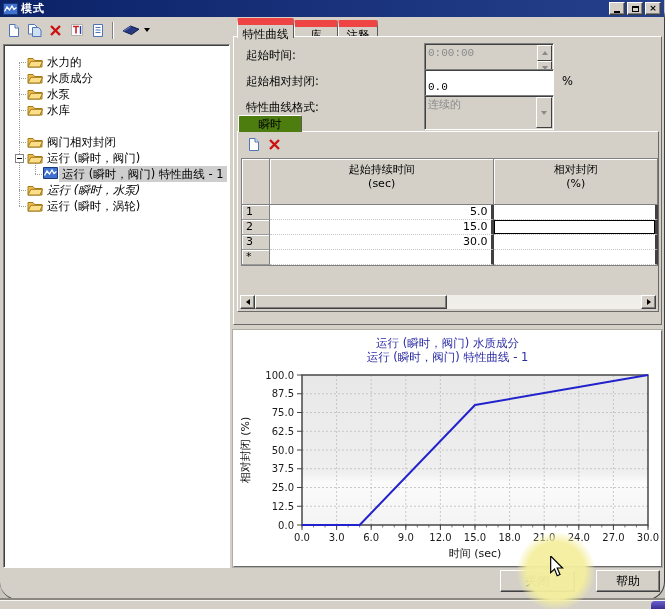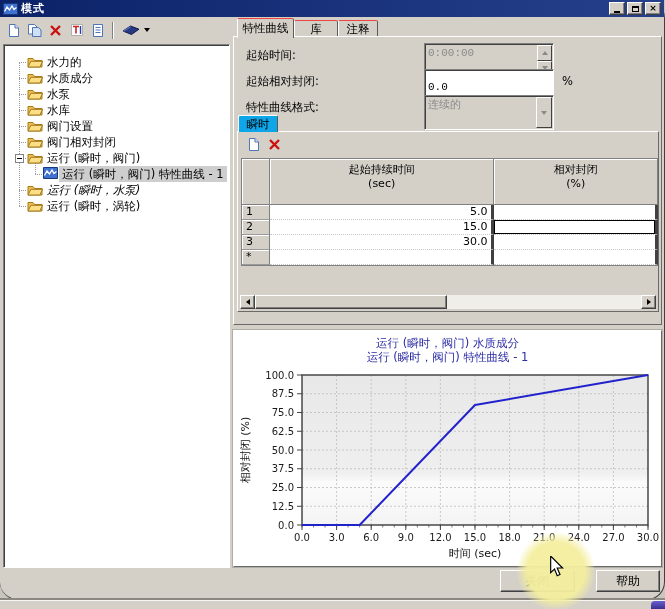--- a/index.html
+++ b/index.html
@@ -36,40 +36,40 @@
   .tree-row { position:absolute; left:0; right:0; height:16px; }
   .tree-stub { position:absolute; top:8px; border-top:1px dotted #9a9a9a; }
   .tree-icon { position:absolute; top:1px; }
   .tree-label { position:absolute; top:0; line-height:16px; font-size:11.5px; white-space:nowrap; padding:0 3px; }
   .tree-label.selected { background:#cecece; }
   .expander { position:absolute; left:9px; top:4px; width:9px; height:9px; background:#fff; border:1px solid #848484;
               display:flex; align-items:center; justify-content:center; }
   .expander i { display:block; width:5px; border-top:1px solid #000; }
 
   
-  .tab { position:absolute; top:20px; height:17px; background:#d4d0c8; border-top:1px solid #ef4444; border-left:1px solid #fff;
+  .tab { position:absolute; top:20px; height:17px; background:#d4d0c8; border-top:7px solid #ef4444; border-left:1px solid #fff;
          border-right:1px solid #5a5a5a; border-radius:2px 2px 0 0; text-align:center; line-height:17px; font-size:11.5px; z-index:1; }
   .tab.active { top:18px; height:20px; line-height:19px; z-index:3; }
   .tab-panel { position:absolute; left:233px; top:36px; width:429px; height:289px; background:#d4d0c8;
                border:1px solid; border-color:#fff #6a6a6a #6a6a6a #fff; z-index:2; }
   .frm-label { position:absolute; left:12px; font-size:11.5px; line-height:20px; }
   .frm-field { position:absolute; left:190px; width:130px; height:35px; background:#fff;
                border:1px solid; border-color:#808080 #fff #fff #808080; box-shadow:inset 1px 1px 0 #404040;
                font-size:11px; line-height:18px; padding:0 3px;font-family:Liberation Mono, monospace; }
   .frm-field.disabled { background:#d4d0c8; color:#8a8a8a; }
   .spin-btns { position:absolute; right:1px; top:1px; bottom:1px; width:15px; display:flex; flex-direction:column; }
   .spin-btns div { flex:1; background:#d4d0c8; border:1px solid; border-color:#fff #404040 #404040 #fff;
                    display:flex; align-items:center; justify-content:center; }
   .tri-up { width:0; height:0; border-left:3px solid transparent; border-right:3px solid transparent; border-bottom:4px solid #8a8a8a; }
   .tri-dn { width:0; height:0; border-left:3px solid transparent; border-right:3px solid transparent; border-top:4px solid #8a8a8a; }
   .combo-btn { position:absolute; right:1px; top:1px; bottom:1px; width:16px; background:#d4d0c8;
                border:1px solid; border-color:#fff #404040 #404040 #fff; display:flex; align-items:center; justify-content:center; }
   .unit { position:absolute; left:328px; font-size:11.5px; line-height:20px; }
 
-  .subtab { position:absolute; left:4px; top:78px; width:40px; height:17px; background:#0ea5e9;
+  .subtab { position:absolute; left:4px; top:78px; width:64px; height:17px; background:#4d7c0f;
             border-top:1px solid #fff; border-left:1px solid #fff; border-right:1px solid #5a5a5a;
             border-radius:2px 2px 0 0; text-align:center; line-height:17px; font-size:11.5px; z-index:2; }
   .sub-panel { position:absolute; left:3px; top:94px; width:422px; height:181px; background:#d4d0c8;
                border:1px solid; border-color:#fff #6a6a6a #6a6a6a #fff; overflow:hidden; }
   .grid-toolbar { position:absolute; left:5px; top:2px; display:flex; }
 
   
   .grid { position:absolute; left:3px; top:26px; width:418px; border:1px solid #808080; background:#fff; overflow:hidden; }
   .grid-hdr { display:flex; height:46px; }
   .ghc { background:#d4d0c8; border-right:1px solid #808080; border-bottom:1px solid #808080;
@@ -216,28 +216,20 @@
               </svg></span>
             <span class="tree-label" style="left: 38px;">水泵</span>
           </div>
           <div class="tree-row" style="top: 55px;">
             <span class="tree-stub" style="left: 13px; width: 7px;"></span>
             <span class="tree-icon" style="left: 21px;"><svg width="16" height="13" viewBox="0 0 16 13">
                 <path d="M1 3.5 h5 l1.5 2 h7.5 v6.5 h-14 z" fill="#f2bd4e" stroke="#a37a1c" stroke-width="1"></path>
                 <path d="M1 12 L3.8 6.3 H15.6 L12.8 12 Z" fill="#fcdd88" stroke="#a37a1c" stroke-width="1"></path>
               </svg></span>
             <span class="tree-label" style="left: 38px;">水库</span>
-          </div>
-          <div class="tree-row" style="top: 71px;">
-            <span class="tree-stub" style="left: 13px; width: 7px;"></span>
-            <span class="tree-icon" style="left: 21px;"><svg width="16" height="13" viewBox="0 0 16 13">
-                <path d="M1 3.5 h5 l1.5 2 h7.5 v6.5 h-14 z" fill="#f2bd4e" stroke="#a37a1c" stroke-width="1"></path>
-                <path d="M1 12 L3.8 6.3 H15.6 L12.8 12 Z" fill="#fcdd88" stroke="#a37a1c" stroke-width="1"></path>
-              </svg></span>
-            <span class="tree-label" style="left: 38px;">阀门设置</span>
           </div>
           <div class="tree-row" style="top: 87px;">
             <span class="tree-stub" style="left: 13px; width: 7px;"></span>
             <span class="tree-icon" style="left: 21px;"><svg width="16" height="13" viewBox="0 0 16 13">
                 <path d="M1 3.5 h5 l1.5 2 h7.5 v6.5 h-14 z" fill="#f2bd4e" stroke="#a37a1c" stroke-width="1"></path>
                 <path d="M1 12 L3.8 6.3 H15.6 L12.8 12 Z" fill="#fcdd88" stroke="#a37a1c" stroke-width="1"></path>
               </svg></span>
             <span class="tree-label" style="left: 38px;">阀门相对封闭</span>
           </div>
           <div class="tree-row" style="top: 103px;">

